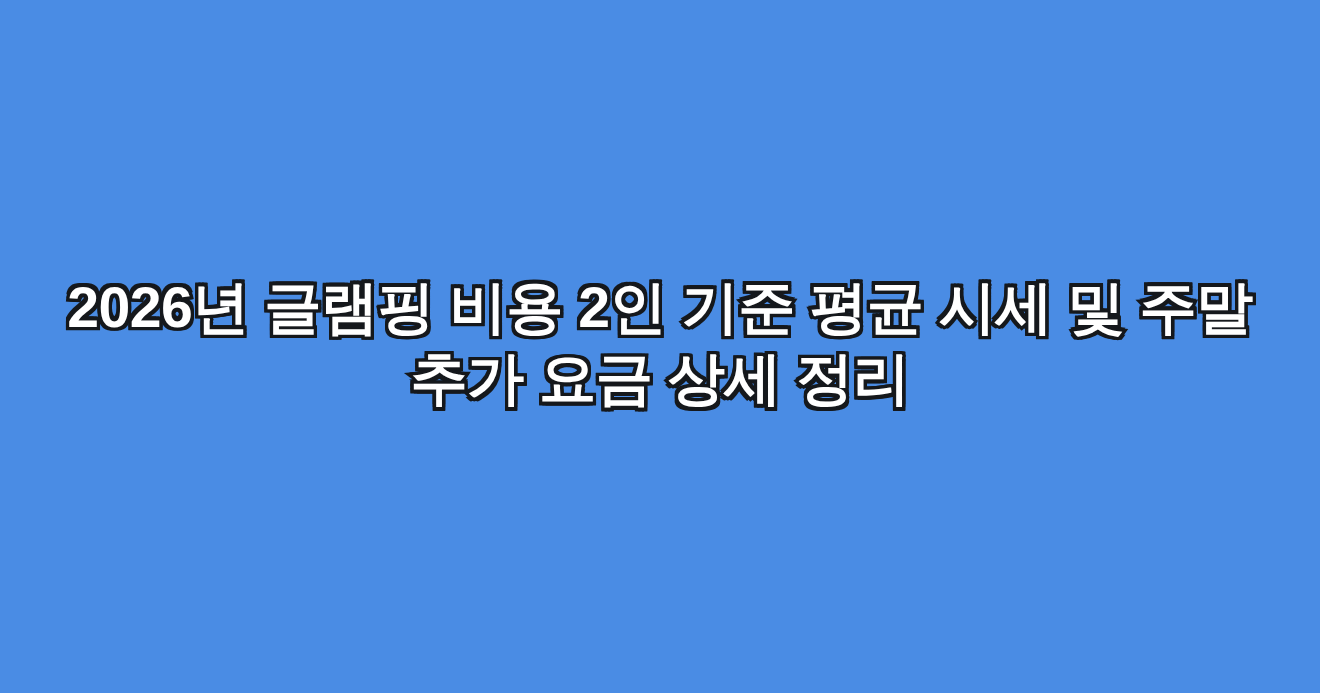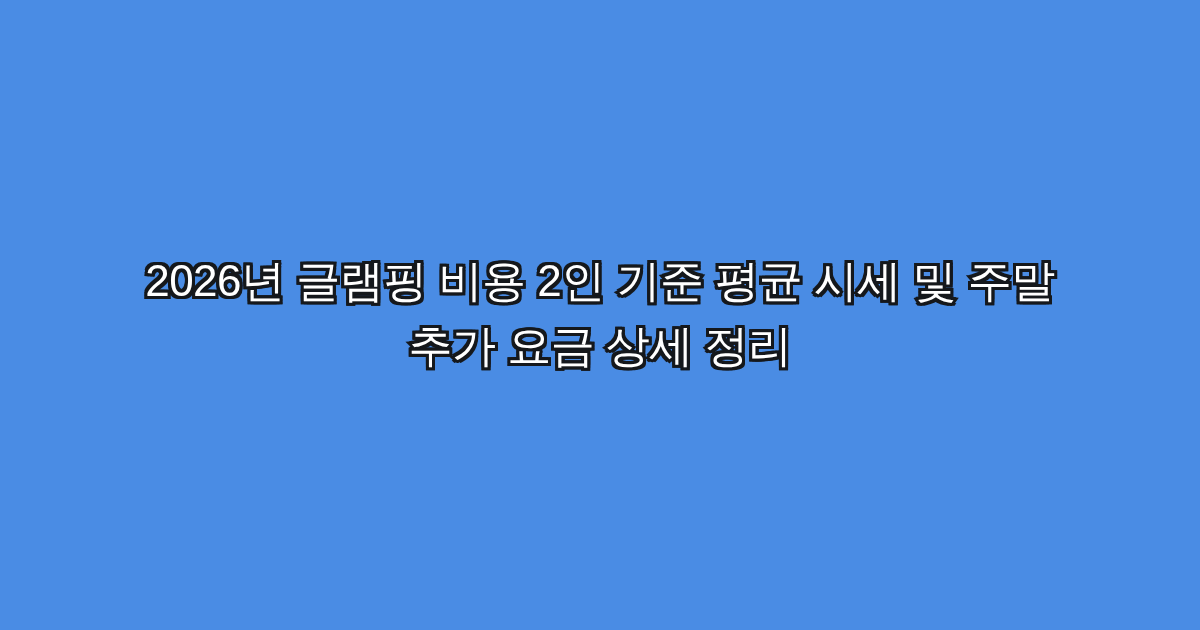--- a/index.html
+++ b/index.html
@@ -29,22 +29,22 @@
   #title-block {
     width: 1120px;
     margin-top: -4px;
     text-align: center;
   }
 
   #title {
     margin: 0;
     padding: 0;
     font-family: "Liberation Sans", "DejaVu Sans", sans-serif;
-    font-size: 44px;
-    font-weight: 400;
+    font-size: 52px;
+    font-weight: 700;
     line-height: 65px;
     letter-spacing: -0.5px;
     color: #FFFFFF;
     text-align: center;
     white-space: pre-line;
     word-break: keep-all;
 
     
     -webkit-text-stroke: 6px #15181c;
     paint-order: stroke fill;

